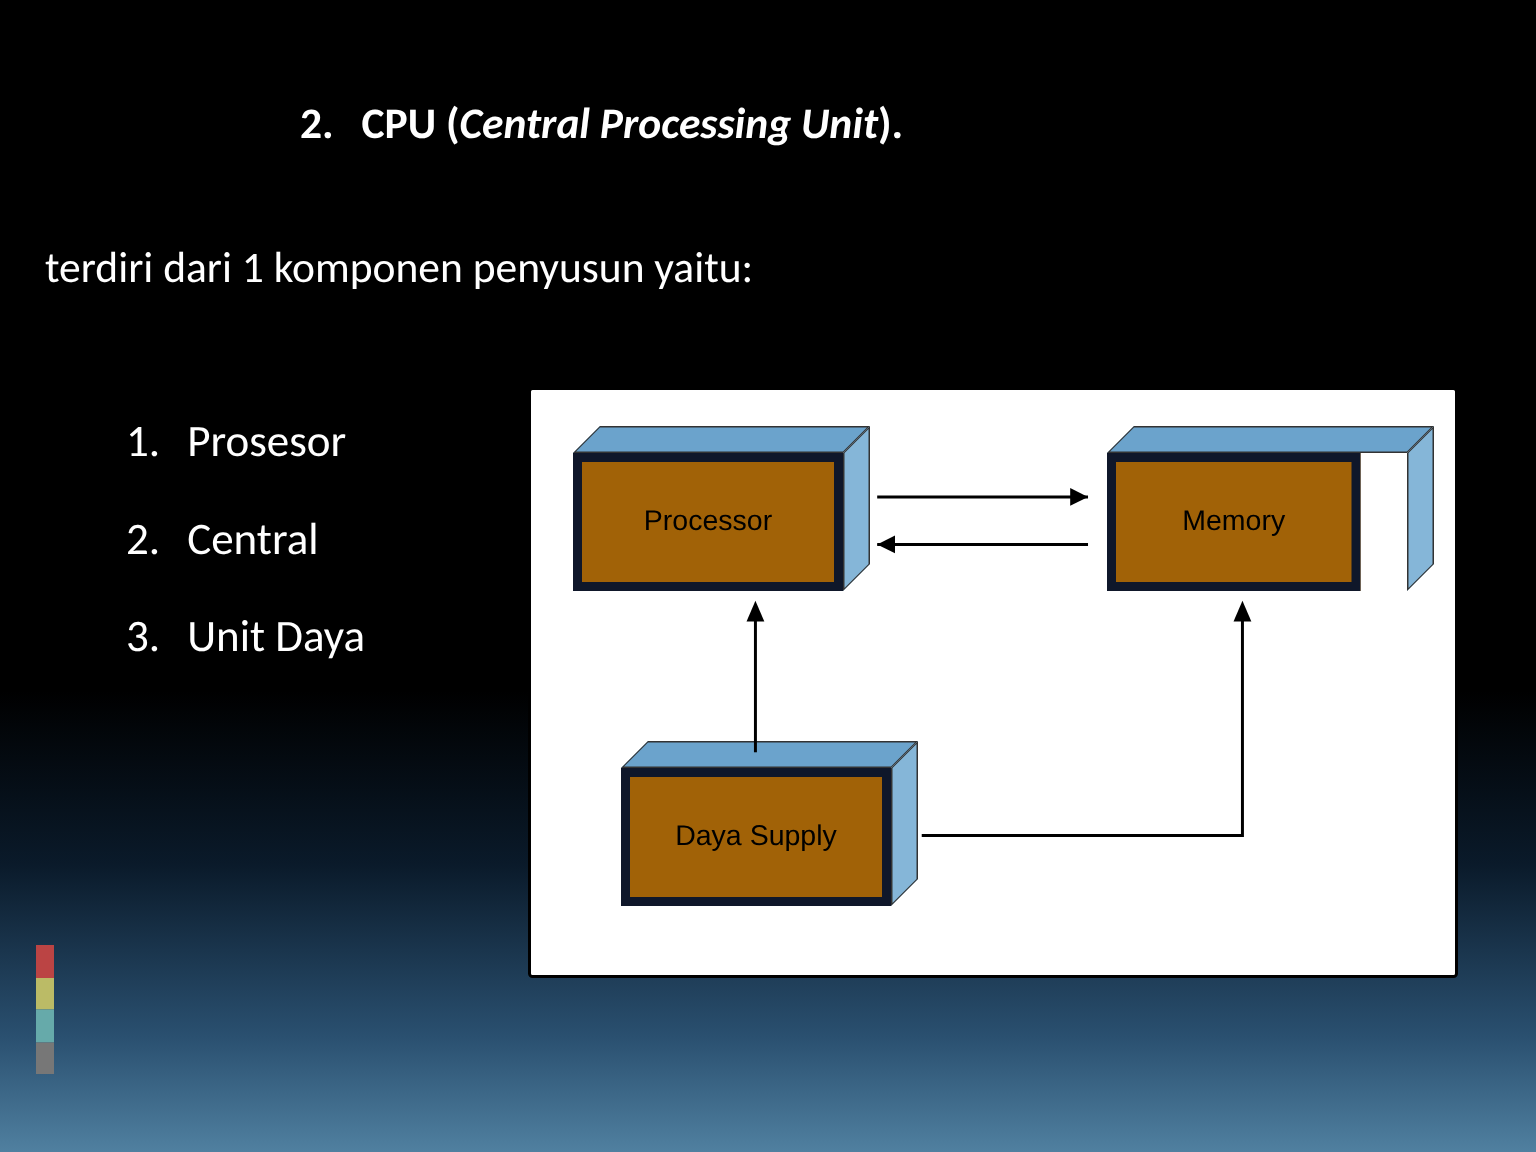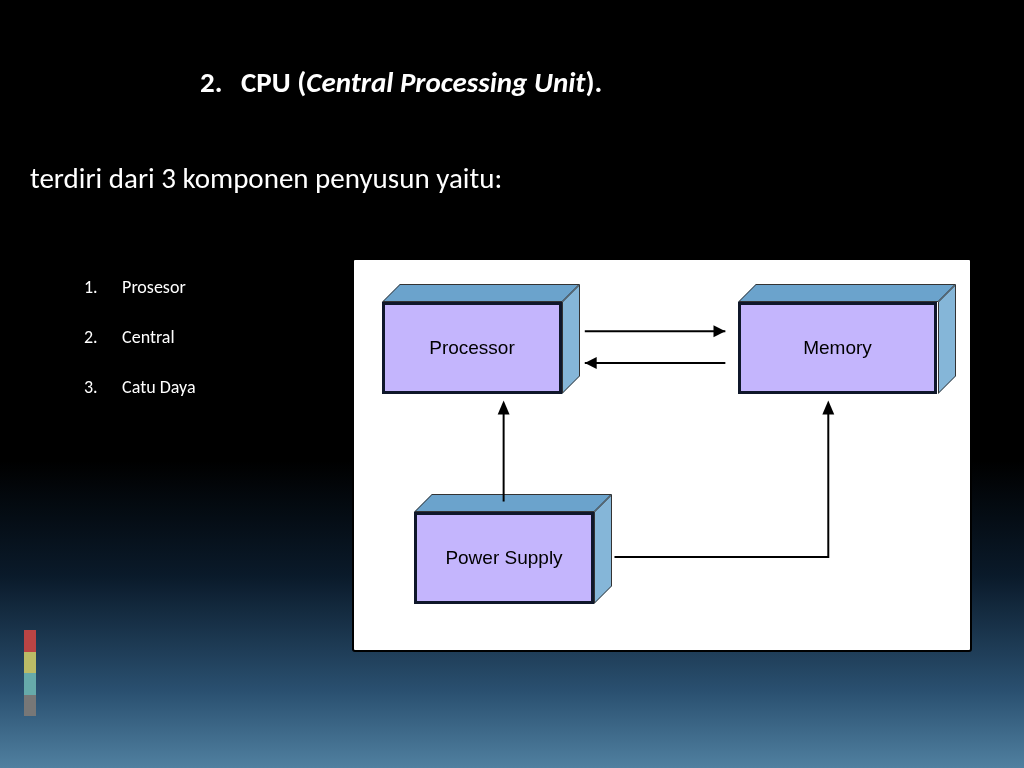--- a/index.html
+++ b/index.html
@@ -31,21 +31,21 @@
     left: 30px;
     font-size: 29px;
     font-weight: 400;
     color: #ffffff;
   }
 
   .list {
     position: absolute;
     top: 276px;
     left: 84px;
-    font-size: 18px;
+    font-size: 30px;
     color: #ffffff;
   }
   .list .item { margin-bottom: 28px; }
   .list .item .n { display: inline-block; width: 34px; }
   .list .item .lbl { }
 
   
   .panel {
     position: absolute;
     top: 258px;
@@ -60,22 +60,22 @@
   
   .box3d {
     position: absolute;
     width: 200px;
     height: 110px;
   }
   .box3d .front {
     position: absolute;
     left: 0; top: 18px;
     width: 180px; height: 92px;
-    background: #c4b5fd;
-    border: 3px solid #0f172a;
+    background: #a16207;
+    border: 6px solid #0f172a;
     display: flex;
     align-items: center;
     justify-content: center;
     text-align: center;
     font-family: Arial, sans-serif;
     font-size: 19px;
     color: #000;
     padding: 4px;
     line-height: 1.15;
   }
@@ -91,21 +91,21 @@
     position: absolute;
     left: 180px; top: 9px;
     width: 18px; height: 92px;
     background: #85b6d8;
     border: 1px solid #333;
     transform: skewY(-45deg);
   }
 
   .box-processor { top: 24px; left: 28px; }
   .box-memory    { top: 24px; left: 384px; }
-  .box-memory .front { width: 199px; }
+  .box-memory .front { width: 169px; }
   .box-memory .top   { width: 200px; }
   .box-memory .side  { left: 200px; }
   .box-power     { top: 234px; left: 60px; }
 
   
   svg.arrows {
     position: absolute;
     left: 0; top: 0;
     width: 100%; height: 100%;
     pointer-events: none;
@@ -134,34 +134,34 @@
 <body>
 
 <div class="slide">
 
   <div class="title-row">
     <span class="num">2.</span>
     <span class="abbr">CPU</span>
     <span class="paren">(</span><span class="fullname">Central Processing Unit</span><span class="paren">).</span>
   </div>
 
-  <div class="subtitle">terdiri dari 3 komponen penyusun yaitu:</div>
+  <div class="subtitle">terdiri dari 1 komponen penyusun yaitu:</div>
 
   <div class="list">
     <div class="item">
       <span class="n">1.</span>
       <span class="lbl">Prosesor</span>
     </div>
     <div class="item">
       <span class="n">2.</span>
       <span class="lbl">Central</span>
     </div>
     <div class="item">
       <span class="n">3.</span>
-      <span class="lbl">Catu Daya</span>
+      <span class="lbl">Unit Daya</span>
     </div>
   </div>
 
   <div class="panel">
 
     <div class="box3d box-processor">
       <div class="top"></div>
       <div class="side"></div>
       <div class="front">
         <span>Processor</span>
@@ -173,21 +173,21 @@
       <div class="side"></div>
       <div class="front">
         <span>Memory</span>
       </div>
     </div>
 
     <div class="box3d box-power">
       <div class="top"></div>
       <div class="side"></div>
       <div class="front">
-        <span>Power Supply</span>
+        <span>Daya Supply</span>
       </div>
     </div>
 
     <svg class="arrows" viewBox="0 0 620 394">
 
       <line x1="232" y1="72" x2="374" y2="72"></line>
       <polygon points="374,72 362,66 362,78"></polygon>
 
       <line x1="374" y1="104" x2="232" y2="104"></line>
       <polygon points="232,104 244,98 244,110"></polygon>

